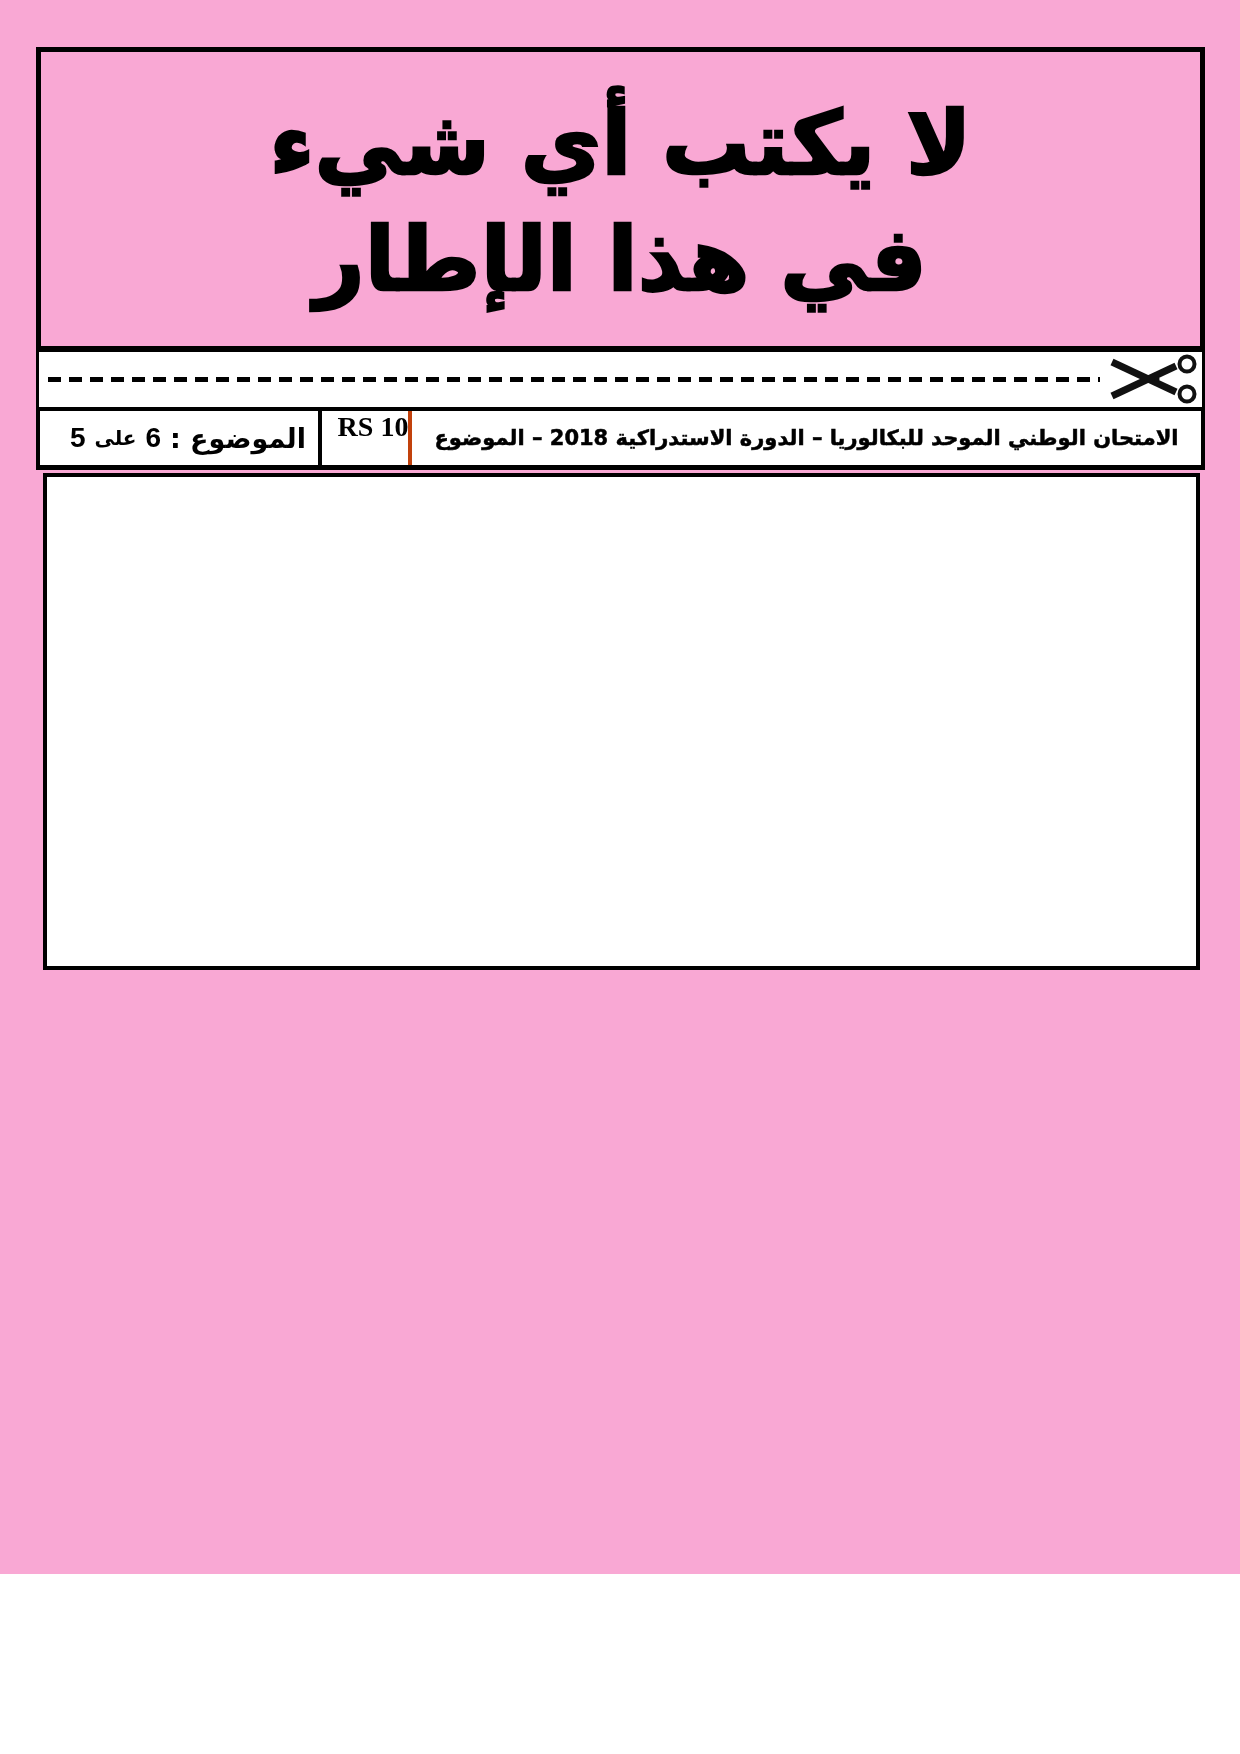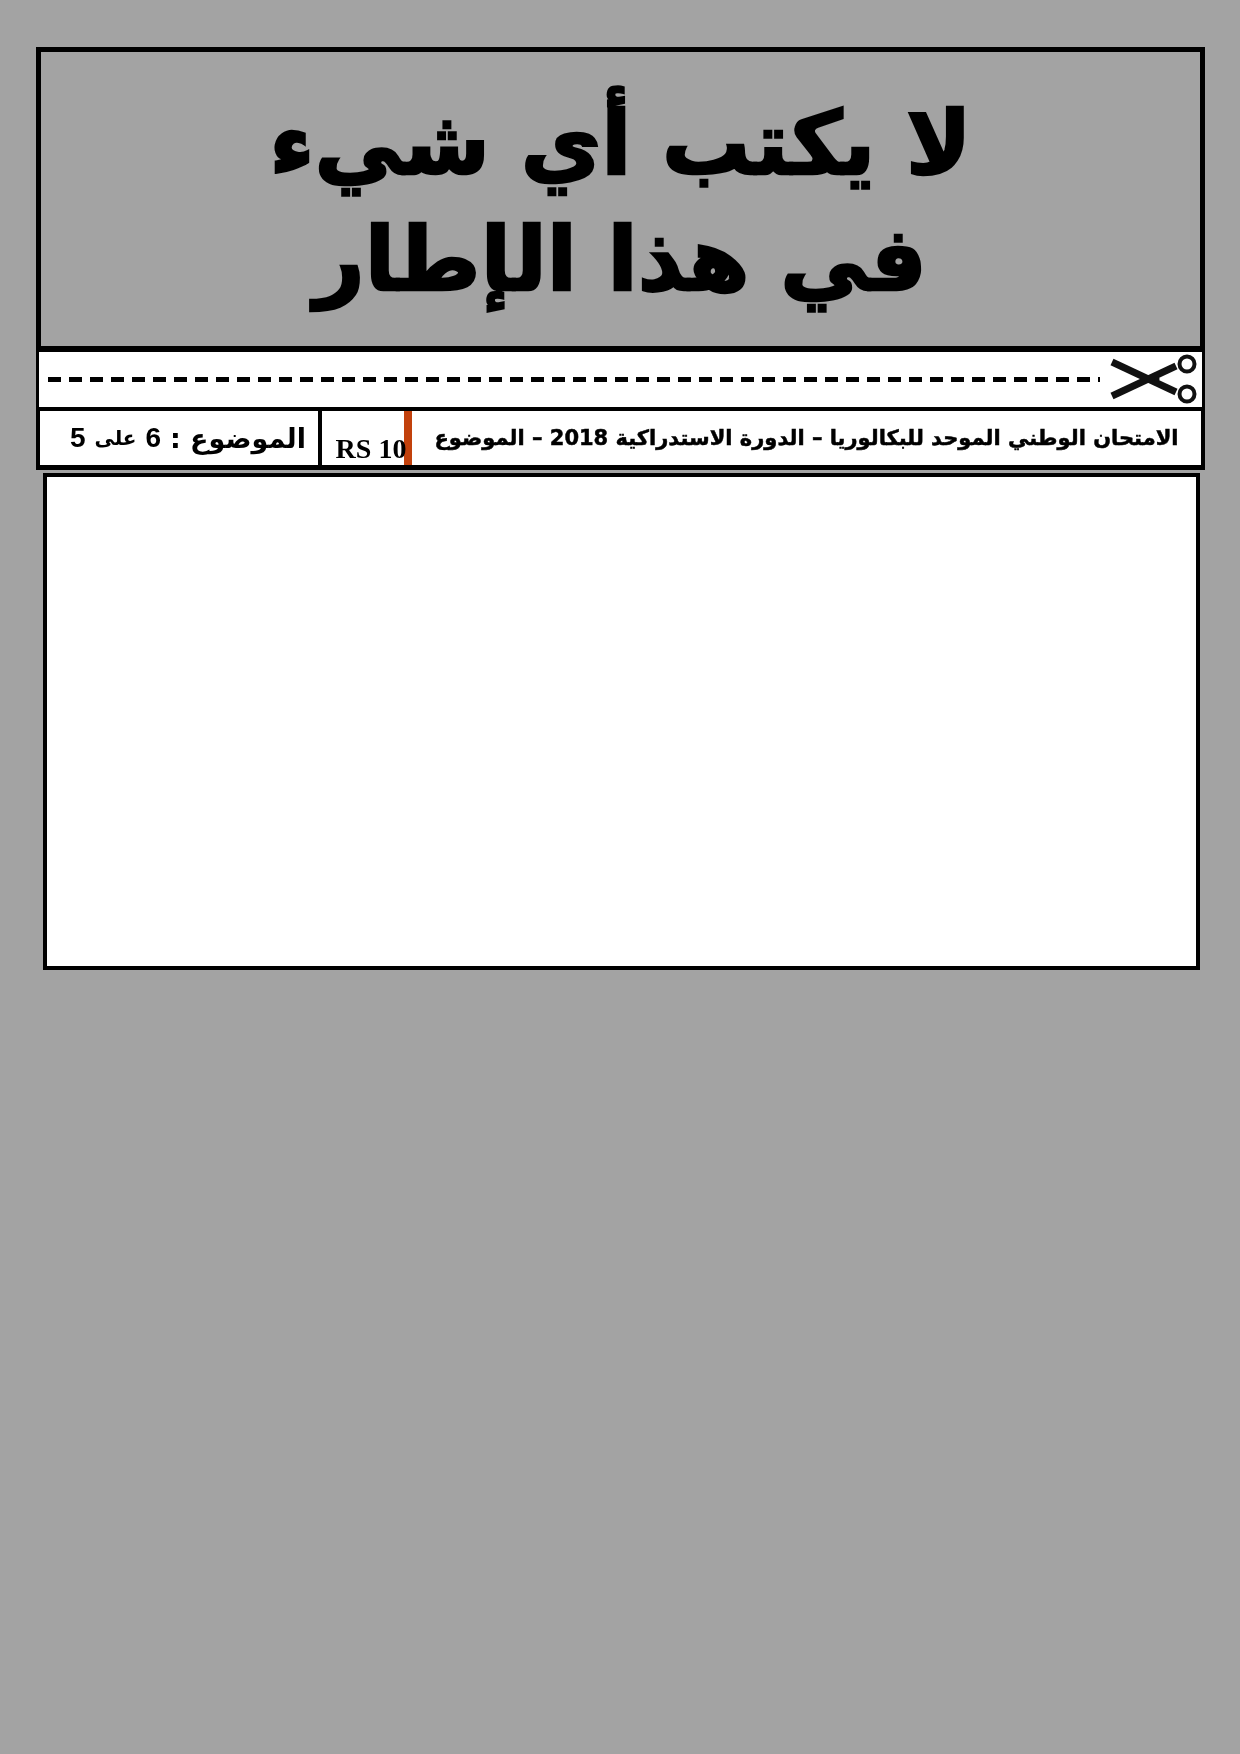--- a/index.html
+++ b/index.html
@@ -1,19 +1,19 @@
 <!DOCTYPE html>
 <html lang="ar"><head>
 <meta charset="utf-8">
 <style>
   html,body{margin:0;padding:0;background:#ffffff;}
   .page{
     position:relative;
-    width:1240px;height:1754px;
-    background:#a3a3a3;
+    width:1240px;height:1574px;
+    background:#f9a8d4;
     overflow:hidden;
     font-family:"DejaVu Sans",sans-serif;
     color:#000;
   }
   
   .frame{
     position:absolute;left:36px;top:47px;width:1169px;
     box-sizing:border-box;
   }
   .no-write-box{
@@ -68,22 +68,22 @@
     display:flex;align-items:center;justify-content:space-between;
     padding:0 12px 0 30px;
   }
   .tok-num{font-family:"Liberation Sans","DejaVu Sans",sans-serif;font-weight:bold;font-size:28px;}
   .tok-word{direction:rtl;font-weight:bold;font-size:20px;text-align:right;}
   .tok-label{direction:rtl;font-weight:bold;font-size:27px;white-space:nowrap;}
   .cell-code{
     box-sizing:border-box;
     width:94px;
     border-left:4px solid #000;
-    border-right:8px solid #c2410c;
-    display:flex;align-items:flex-end;justify-content:center;padding-left:16px;
+    border-right:4px solid #c2410c;
+    display:flex;align-items:flex-start;justify-content:center;padding-left:16px;
   }
   .code-text{
     font-family:"Liberation Serif","DejaVu Serif",serif;
     font-weight:bold;font-size:28px;white-space:nowrap;
   }
   .cell-exam{
     box-sizing:border-box;
     flex:1;
     direction:rtl;
     display:flex;flex-direction:column;align-items:center;justify-content:center;

